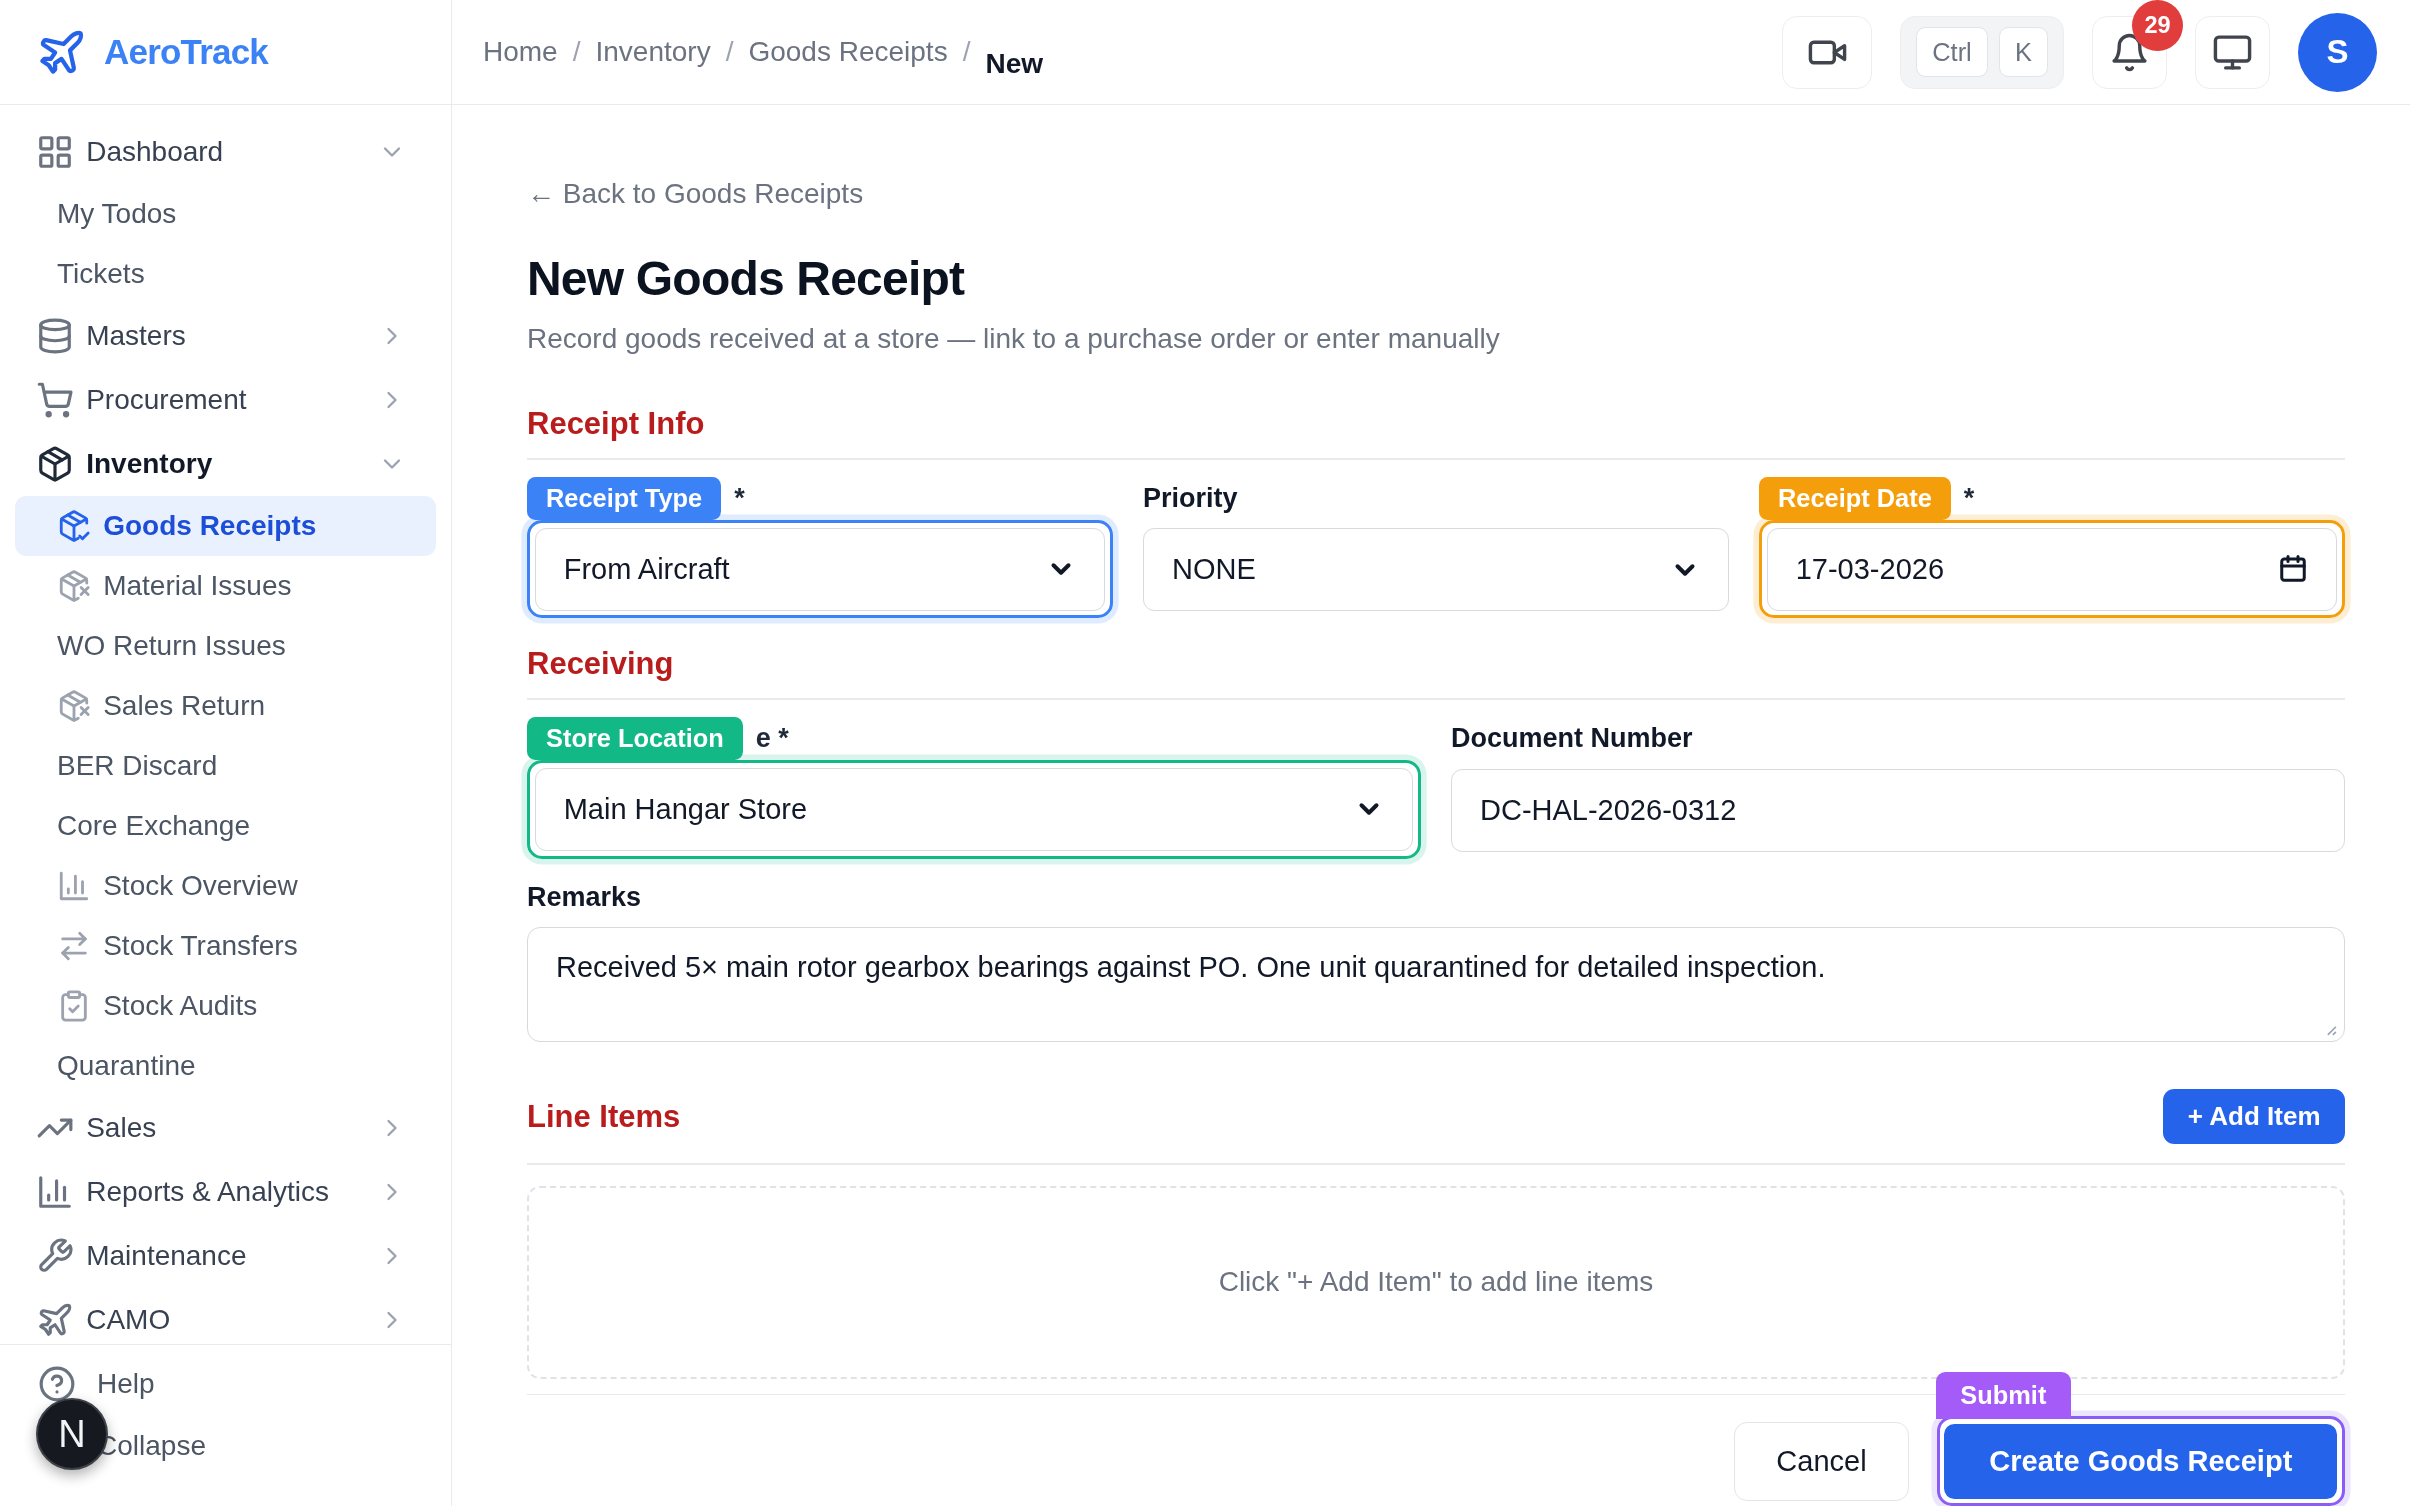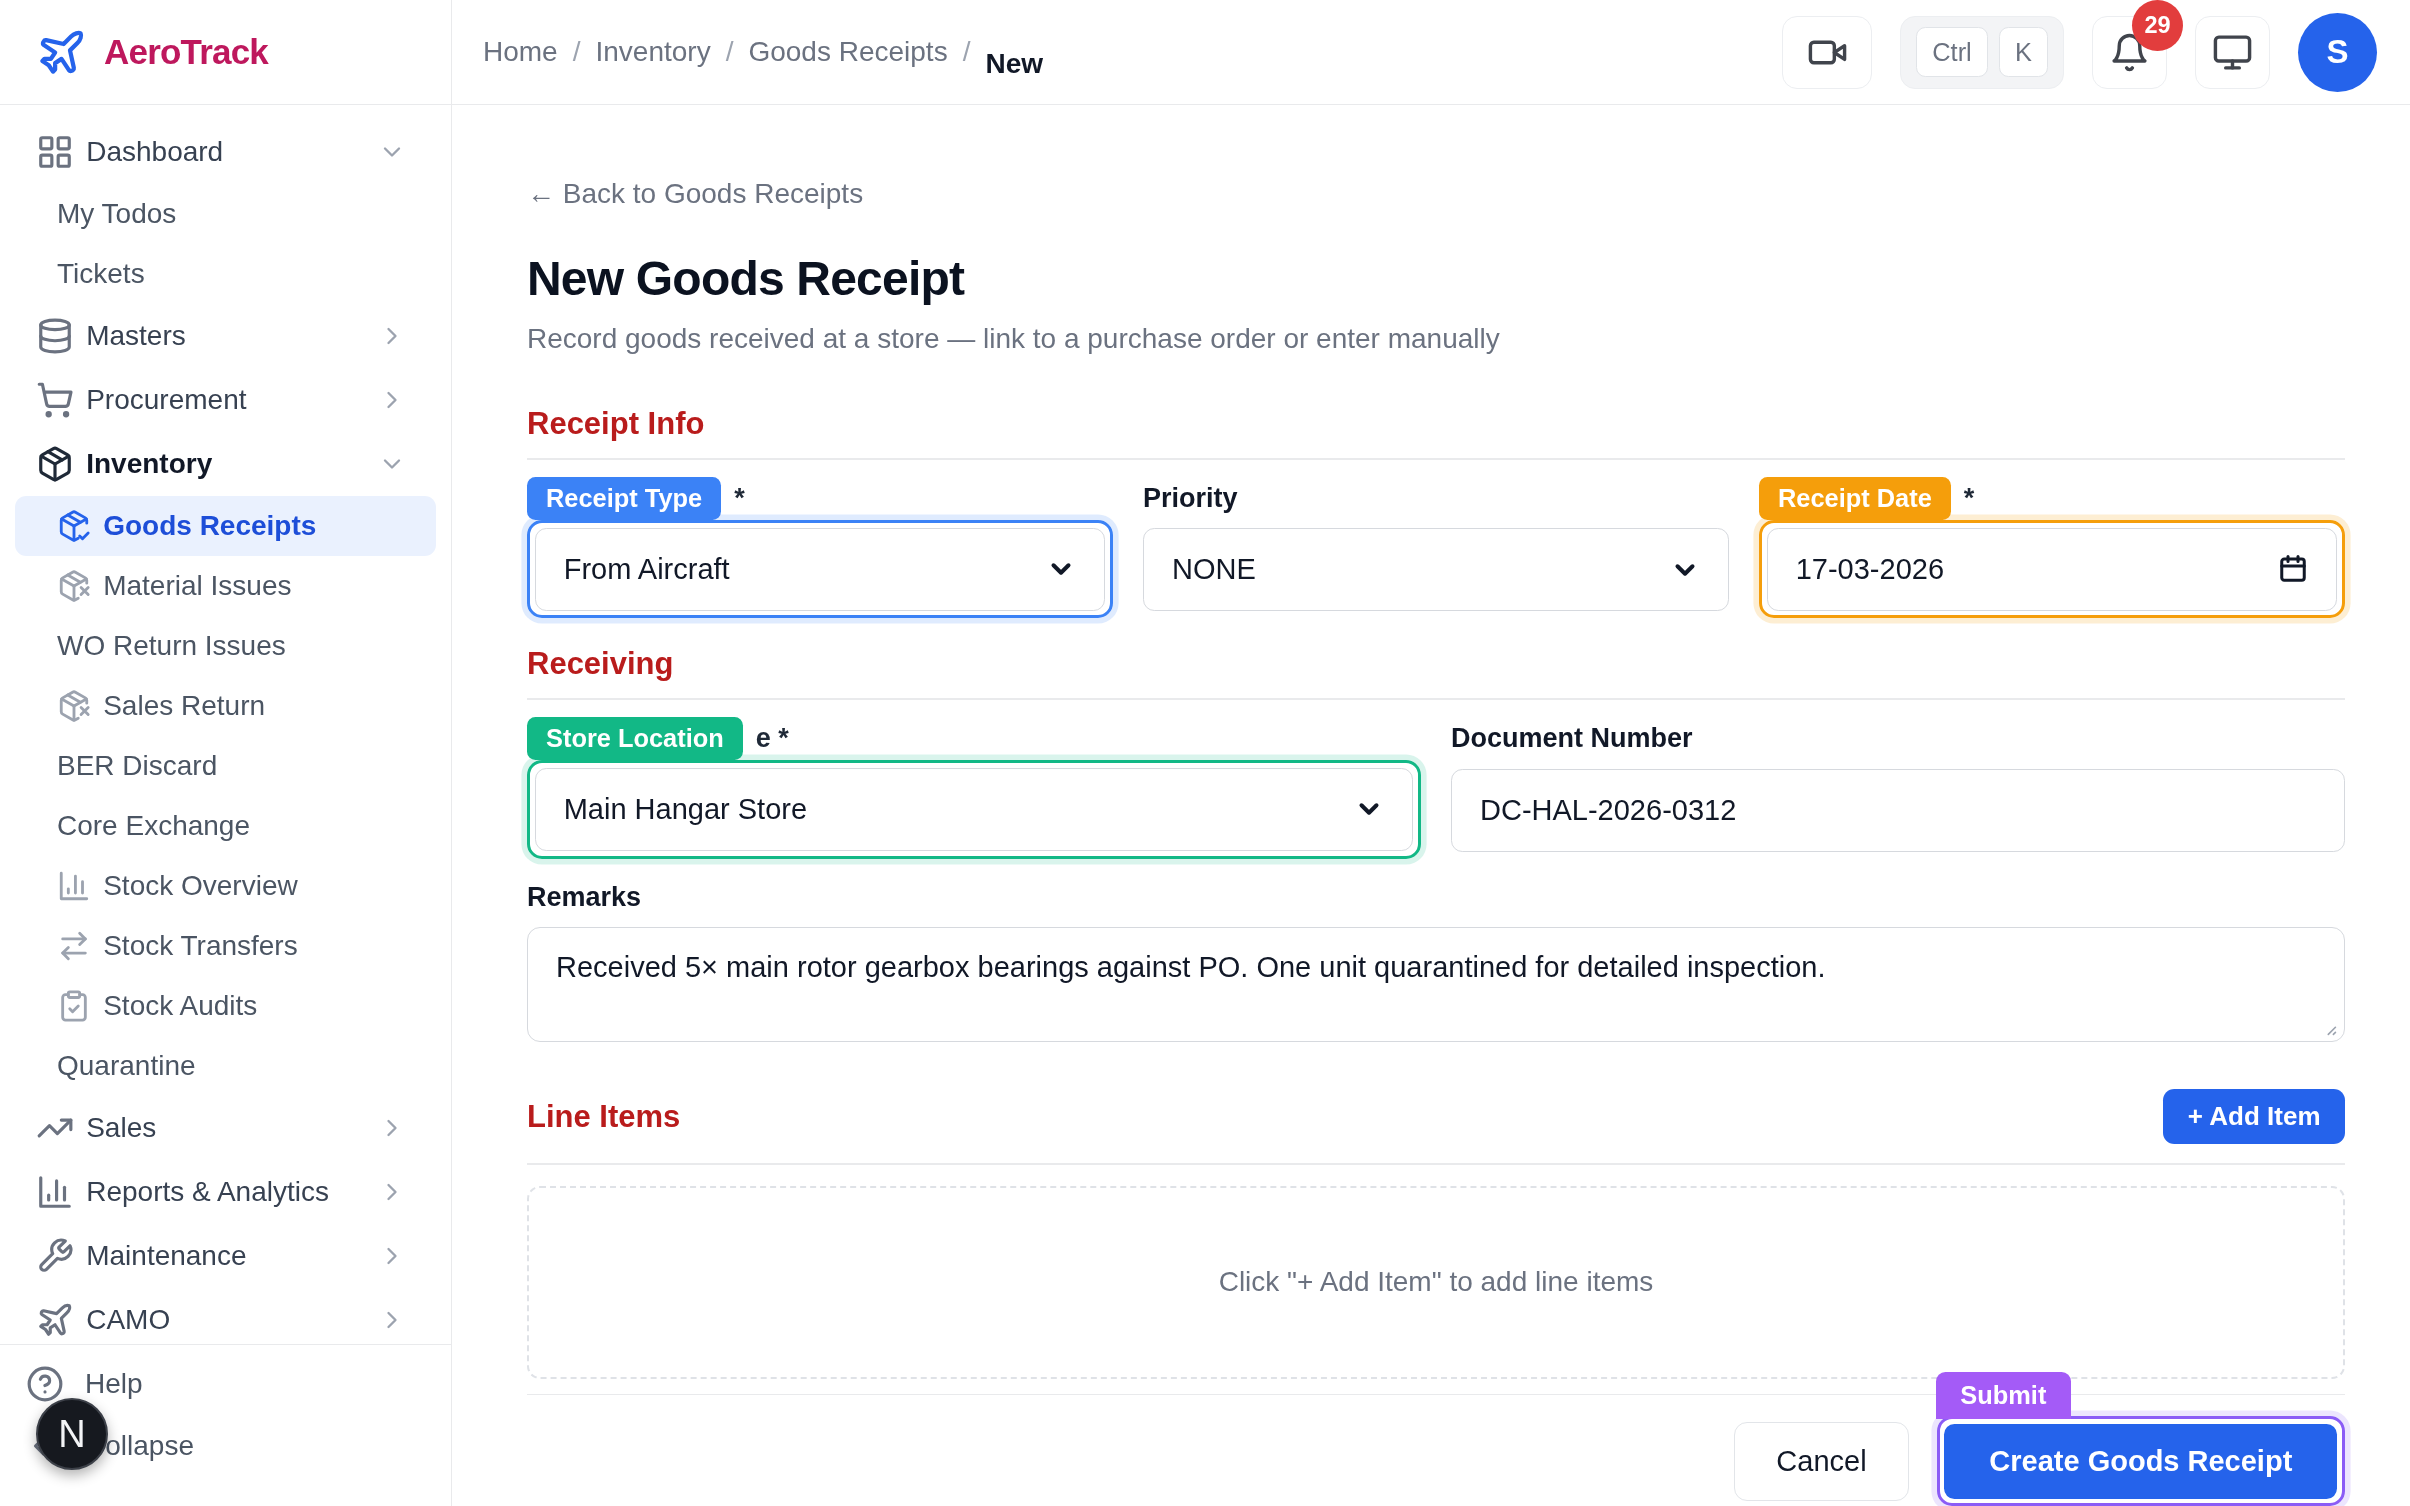--- a/index.html
+++ b/index.html
@@ -4,21 +4,21 @@
 <style>
   * { margin:0; padding:0; box-sizing:border-box; }
   html,body { width:2411px; height:1507px; overflow:hidden; background:#fff;
     font-family:"Liberation Sans", sans-serif; color:#111827; }
 
   
   .topbar { height:105px; display:flex; align-items:stretch; border-bottom:1.9px solid #e9eaec; }
   .brand { width:452px; flex:0 0 452px; display:flex; align-items:center; padding-left:36px;
     border-right:1.9px solid #e9eaec; gap:17px; }
   .brand .logo-ic svg { width:51px; height:51px; color:#2563eb; }
-  .brand-name { font-size:35px; font-weight:800; letter-spacing:-0.8px; color:#be185d; }
+  .brand-name { font-size:35px; font-weight:800; letter-spacing:-0.8px; color:#3b82f6; }
   .topbar-main { flex:1; display:flex; align-items:center; padding:0 34px 0 31px; }
   .breadcrumb { display:flex; gap:15px; font-size:28px; color:#6b7280; align-items:center; }
   .breadcrumb .sep { color:#9ca3af; }
   .breadcrumb .current { color:#111827; font-weight:700;margin-top:24px; }
   .topbar-actions { margin-left:auto; display:flex; align-items:center; gap:28px; }
   .icon-btn { height:73px; min-width:90px; border:1.9px solid #eceef1; border-radius:15px;
     display:flex; align-items:center; justify-content:center; color:#40444c; background:#fff; }
   .icon-btn svg { width:41px; height:41px; }
   .bell-btn { position:relative; min-width:75px; }
   .notif-badge { position:absolute; top:-17px; right:-17px; background:#e23d3d; color:#fff;
@@ -44,21 +44,21 @@
   .nav-item.sub { height:60px; padding-left:42px; color:#4b5563; font-weight:400; }
   .nav-item.sub .nav-ic svg { width:34px; height:34px; color:#9ca3af; }
   .nav-item.emph { color:#111827; font-weight:700; }
   .nav-item.emph .nav-ic svg { color:#1f2937; }
   .nav-item.active { background:#eaf1fe; color:#1d4ed8; font-weight:700; }
   .nav-item.active .nav-ic svg { color:#2563eb; }
   .nav-item .chev { position:absolute; right:30px; display:flex; color:#9ca3af; }
   .nav-item .chev svg { width:28px; height:28px; }
   .sidebar-footer { position:absolute; left:0; right:0; bottom:0; height:162px;
     border-top:1.9px solid #e9eaec; background:#fff; padding-top:7.5px; }
-  .footer-item { display:flex; align-items:center; gap:21px; height:62px; padding-left:26px;
+  .footer-item { display:flex; align-items:center; gap:21px; height:62px; padding-left:38px;
     font-size:28px; color:#4b5563; }
   .footer-item svg { width:38px; height:38px; color:#6b7280; }
   .n-badge { position:absolute; left:36px; top:53px; width:72px; height:72px; border-radius:50%;
     background:#16191f; color:#f3f4f6; display:flex; align-items:center; justify-content:center;
     font-size:38px; border:2.8px solid #3c4048; box-shadow:0 5.6px 13px rgba(0,0,0,.3); }
 
   
   .main { flex:1; padding:73px 66px 0 75px; }
   .back-link { font-size:28px; color:#6b7280; display:inline-block; }
   .page-title { margin-top:41px; font-size:48px; font-weight:800; color:#0b1220;

